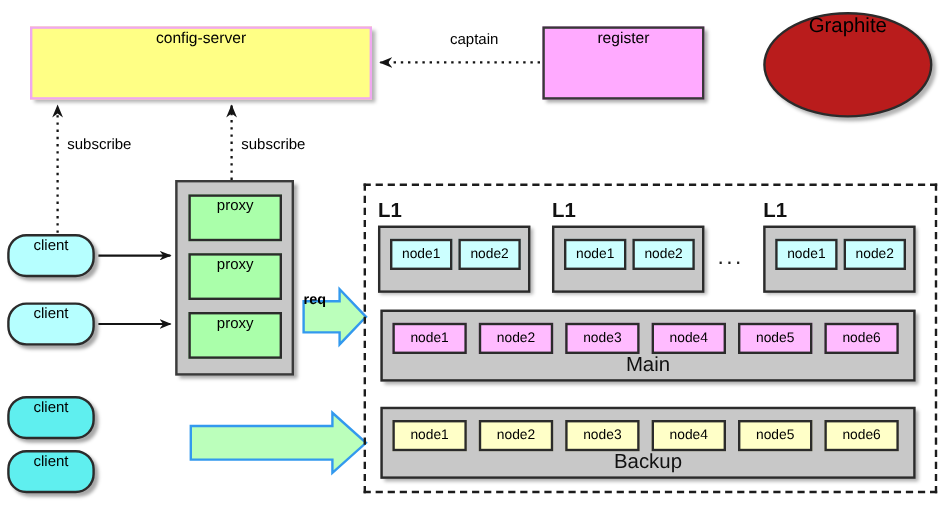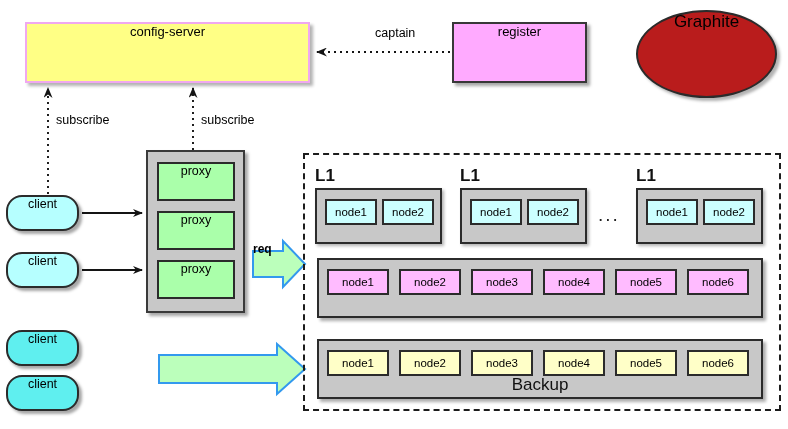--- a/index.html
+++ b/index.html
@@ -186,20 +186,21 @@
     <div class="l1-node" style="left:65px;">node2</div>
   </div>
 
   <div class="node row-group" style="display:block;position:absolute;left:317px;top:258px;width:446px;height:60px;">
     <div class="row-node main" style="left:8px;">node1</div>
     <div class="row-node main" style="left:80px;">node2</div>
     <div class="row-node main" style="left:152px;">node3</div>
     <div class="row-node main" style="left:224px;">node4</div>
     <div class="row-node main" style="left:296px;">node5</div>
     <div class="row-node main" style="left:368px;">node6</div>
+    <div class="row-title">Main</div>
   </div>
 
   <div class="node row-group" style="display:block;position:absolute;left:317px;top:339px;width:446px;height:60px;">
     <div class="row-node backup" style="left:8px;">node1</div>
     <div class="row-node backup" style="left:80px;">node2</div>
     <div class="row-node backup" style="left:152px;">node3</div>
     <div class="row-node backup" style="left:224px;">node4</div>
     <div class="row-node backup" style="left:296px;">node5</div>
     <div class="row-node backup" style="left:368px;">node6</div>
     <div class="row-title">Backup</div>

